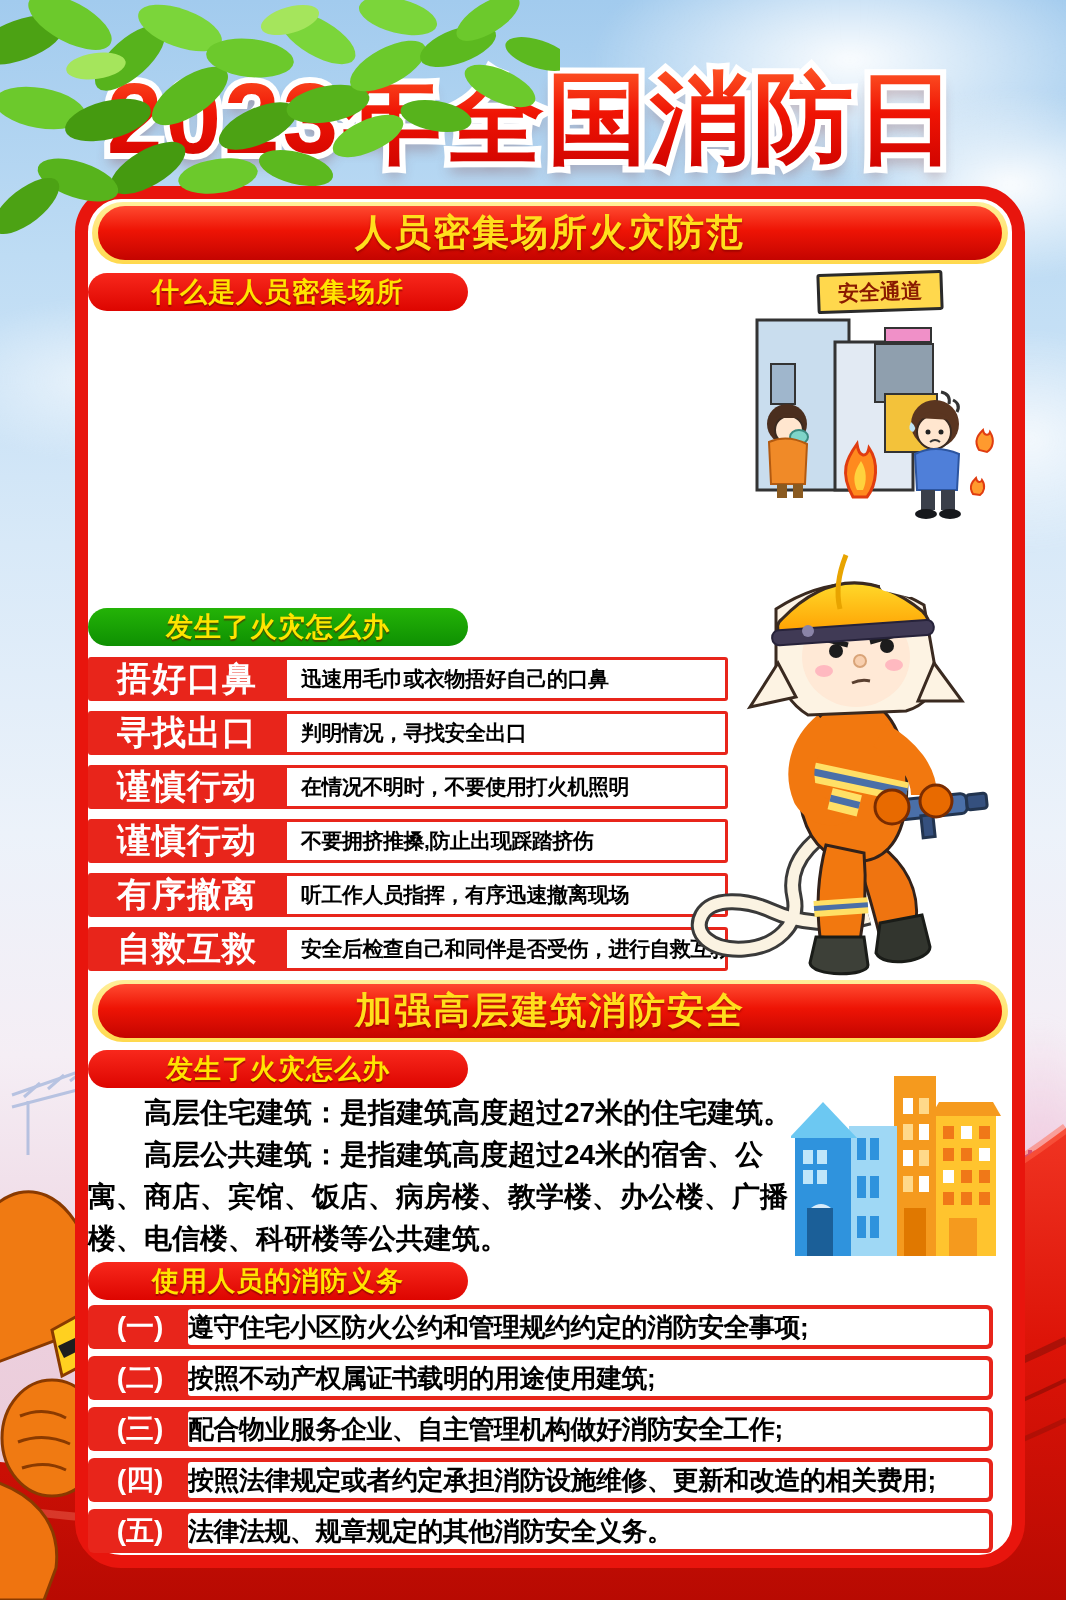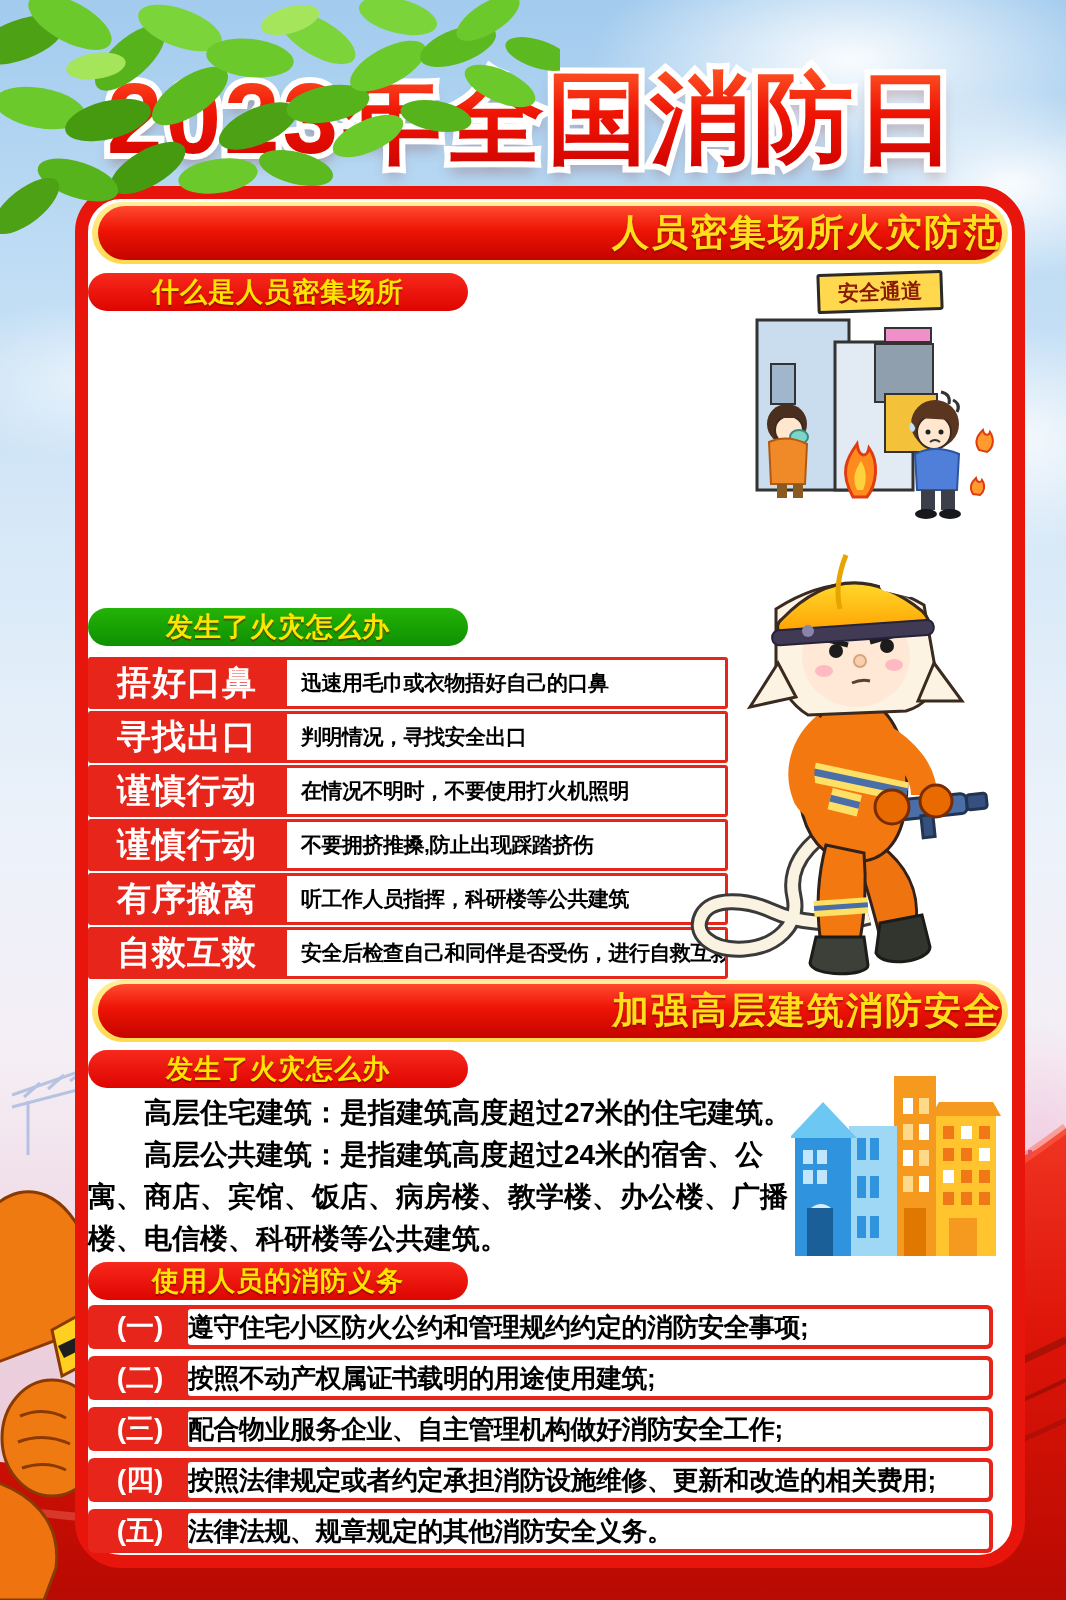--- a/index.html
+++ b/index.html
@@ -32,21 +32,21 @@
               background:linear-gradient(180deg,#ff5a28 4%,#ef1404 46%,#cf0300 95%);
               -webkit-background-clip:text;background-clip:text;color:transparent;}
 
   
   .panel{position:absolute;left:75px;top:186px;width:924px;height:1356px;
          background:#fff;border:13px solid #e8150d;border-radius:46px;z-index:5;}
 
   .banner{position:absolute;border-radius:34px;padding:4px 6px;
           background:linear-gradient(180deg,#ffeF9a,#ffd94d);}
   .banner .banner-inner{width:100%;height:100%;border-radius:30px;display:flex;
-          align-items:center;justify-content:flex-end;
+          align-items:center;justify-content:center;
           background:linear-gradient(180deg,#ff4a30 0%,#ee1405 45%,#c40400 100%);}
   .banner .banner-inner span{color:#ffdf1c;font-weight:bold;font-size:37px;
           text-shadow:0 2px 2px rgba(120,0,0,.55);letter-spacing:2px;}
   .banner.b1{left:4px;top:3px;width:904px;height:54px;}
   .banner.b2{left:4px;top:781px;width:904px;height:54px;}
 
   .subbanner{position:absolute;width:380px;height:38px;border-radius:20px;
           display:flex;align-items:center;justify-content:center;
           background:linear-gradient(180deg,#f8281c,#dd0500);}
   .subbanner span{color:#ffe400;font-weight:bold;font-size:27px;letter-spacing:1px;
@@ -66,21 +66,21 @@
 
   .illus1{position:absolute;left:647px;top:73px;width:262px;height:250px;}
   .exit-sign{position:absolute;left:82px;top:0;width:120px;height:34px;
       background:#ffd84d;border:3px solid #2a2a2a;border-radius:3px;
       display:flex;align-items:center;justify-content:center;
       color:#8a1a00;font-weight:bold;font-size:21px;transform:rotate(-2deg);}
   .illus-buildings{position:absolute;left:703px;top:859px;width:212px;height:205px;}
   .fireman{position:absolute;left:596px;top:346px;width:326px;height:436px;}
 
   
-  .action-row{position:absolute;left:0;width:640px;height:52px;background:#e8251b;
+  .action-row{position:absolute;left:0;width:640px;height:44px;background:#e8251b;
       border-radius:3px;display:flex;align-items:stretch;padding:3px;box-sizing:border-box;}
   .action-label{width:192px;display:flex;align-items:center;justify-content:center;
       color:#fff;font-weight:bold;font-size:34px;letter-spacing:1px;}
   .action-desc{flex:1;margin-left:4px;background:#fff;display:flex;align-items:center;
       padding-left:14px;color:#000;font-weight:bold;font-size:21px;letter-spacing:-.5px;
       white-space:nowrap;overflow:hidden;}
   .action-row.r0{top:458px;} .action-row.r1{top:512px;} .action-row.r2{top:566px;}
   .action-row.r3{top:620px;} .action-row.r4{top:674px;} .action-row.r5{top:728px;}
 
   
@@ -248,21 +248,21 @@
     <div class="action-row r2">
       <div class="action-label">谨慎行动</div>
       <div class="action-desc">在情况不明时，不要使用打火机照明</div>
     </div>
     <div class="action-row r3">
       <div class="action-label">谨慎行动</div>
       <div class="action-desc">不要拥挤推搡,防止出现踩踏挤伤</div>
     </div>
     <div class="action-row r4">
       <div class="action-label">有序撤离</div>
-      <div class="action-desc">听工作人员指挥，科研楼等公共建筑</div>
+      <div class="action-desc">听工作人员指挥，有序迅速撤离现场</div>
     </div>
     <div class="action-row r5">
       <div class="action-label">自救互救</div>
       <div class="action-desc">安全后检查自己和同伴是否受伤，进行自救互救</div>
     </div>
 
     <svg class="fireman" width="326" height="436" viewBox="0 0 326 436">
       <defs>
         <linearGradient id="helm" x1="0" y1="0" x2="0" y2="1">
           <stop offset="0" stop-color="#ffd92a"></stop>

